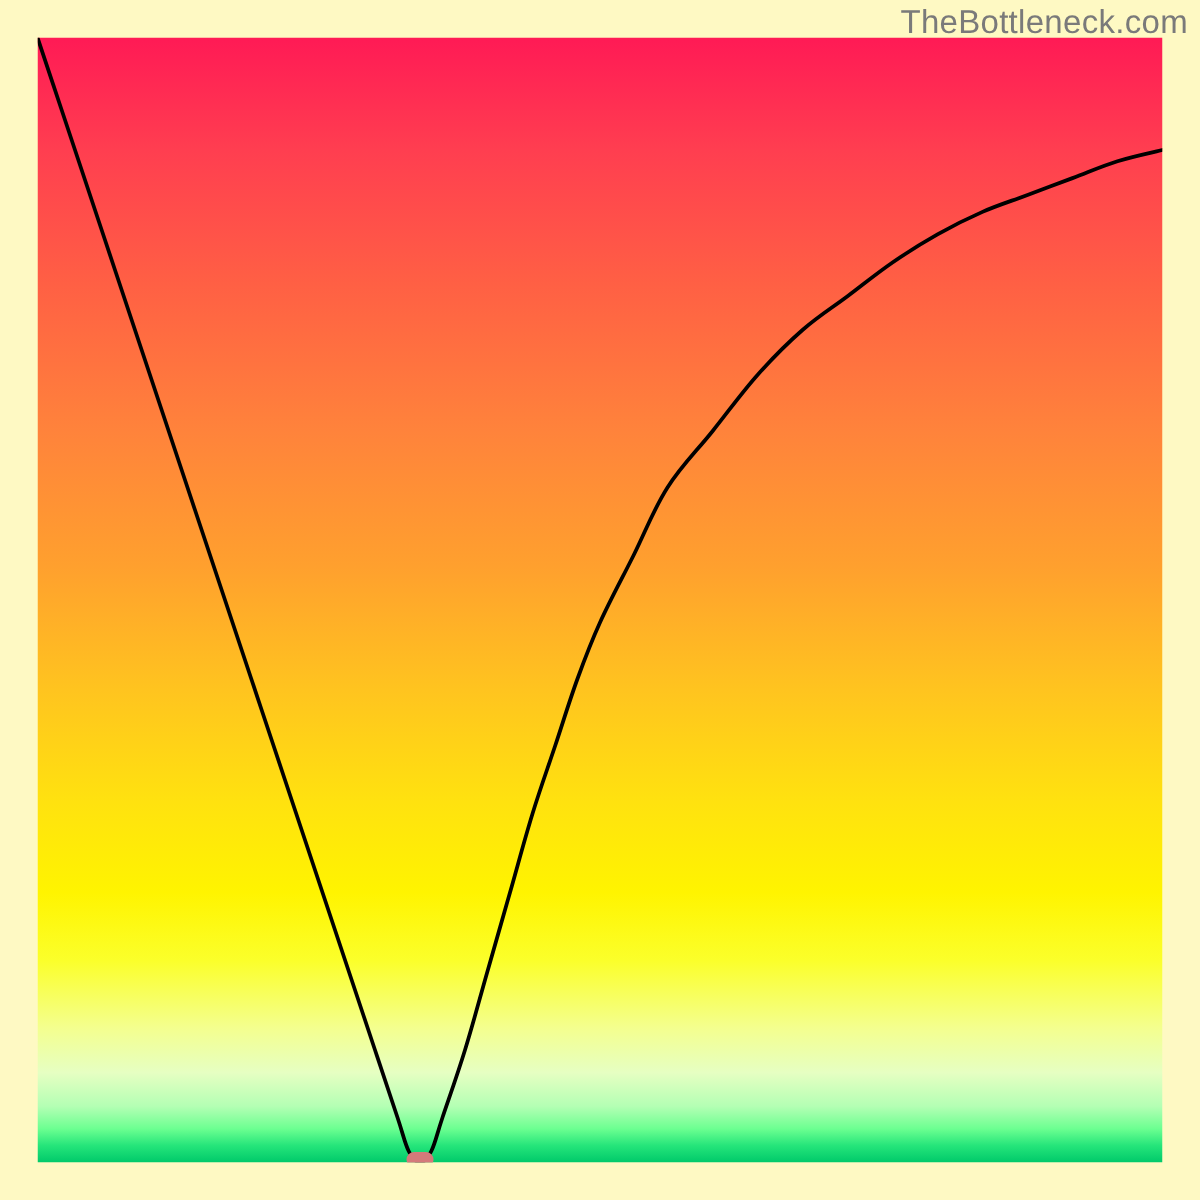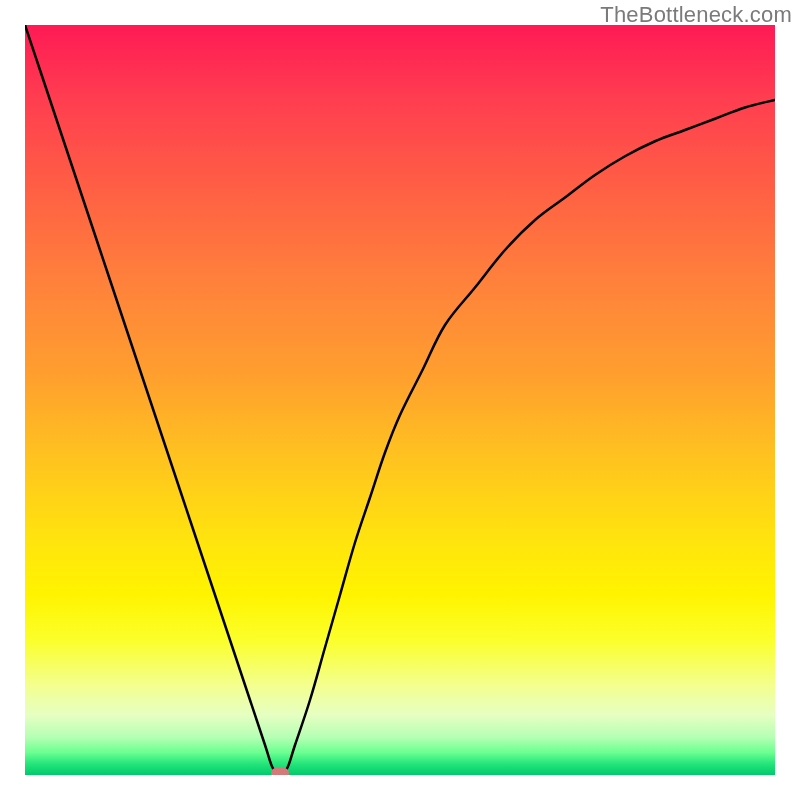--- a/index.html
+++ b/index.html
@@ -10,21 +10,21 @@
     background: #000;
     overflow: hidden;
     font-family: Arial, Helvetica, sans-serif;
   }
   .frame {
     position: absolute;
     top: 0;
     left: 0;
     width: 800px;
     height: 800px;
-    background: #ffffff;
+    background: #fef9c3;
   }
   .plot-area {
     position: absolute;
     
     top: 25px;
     left: 25px;
     width: 750px;
     height: 750px;
     overflow: hidden;
   }

